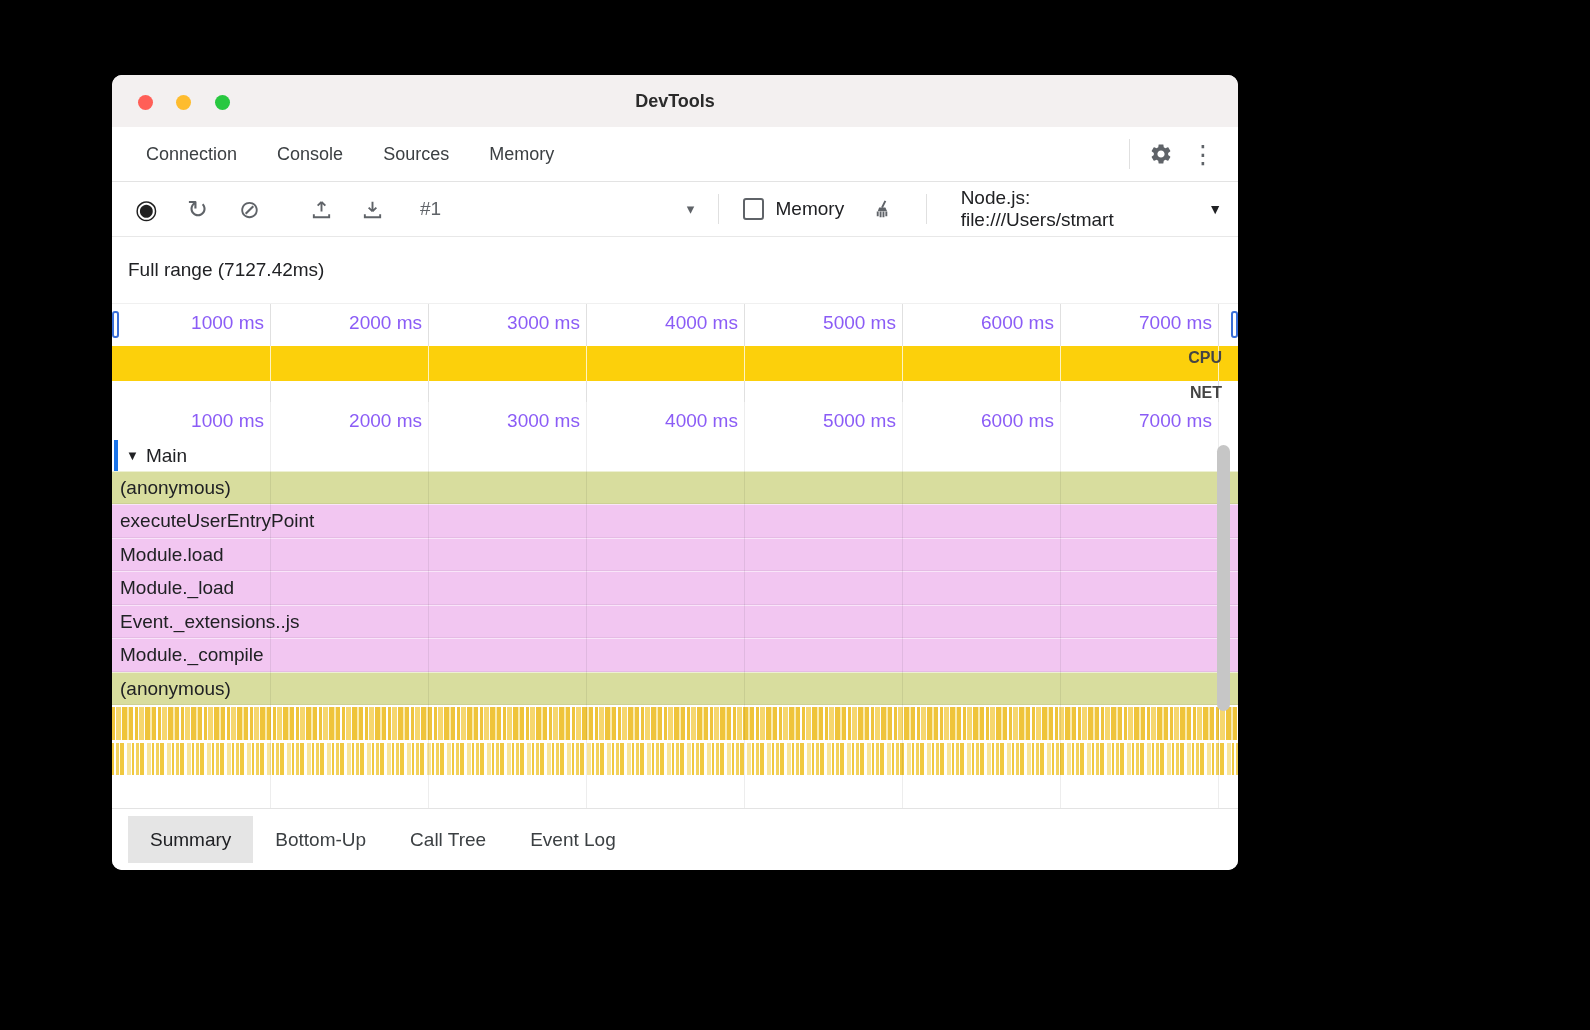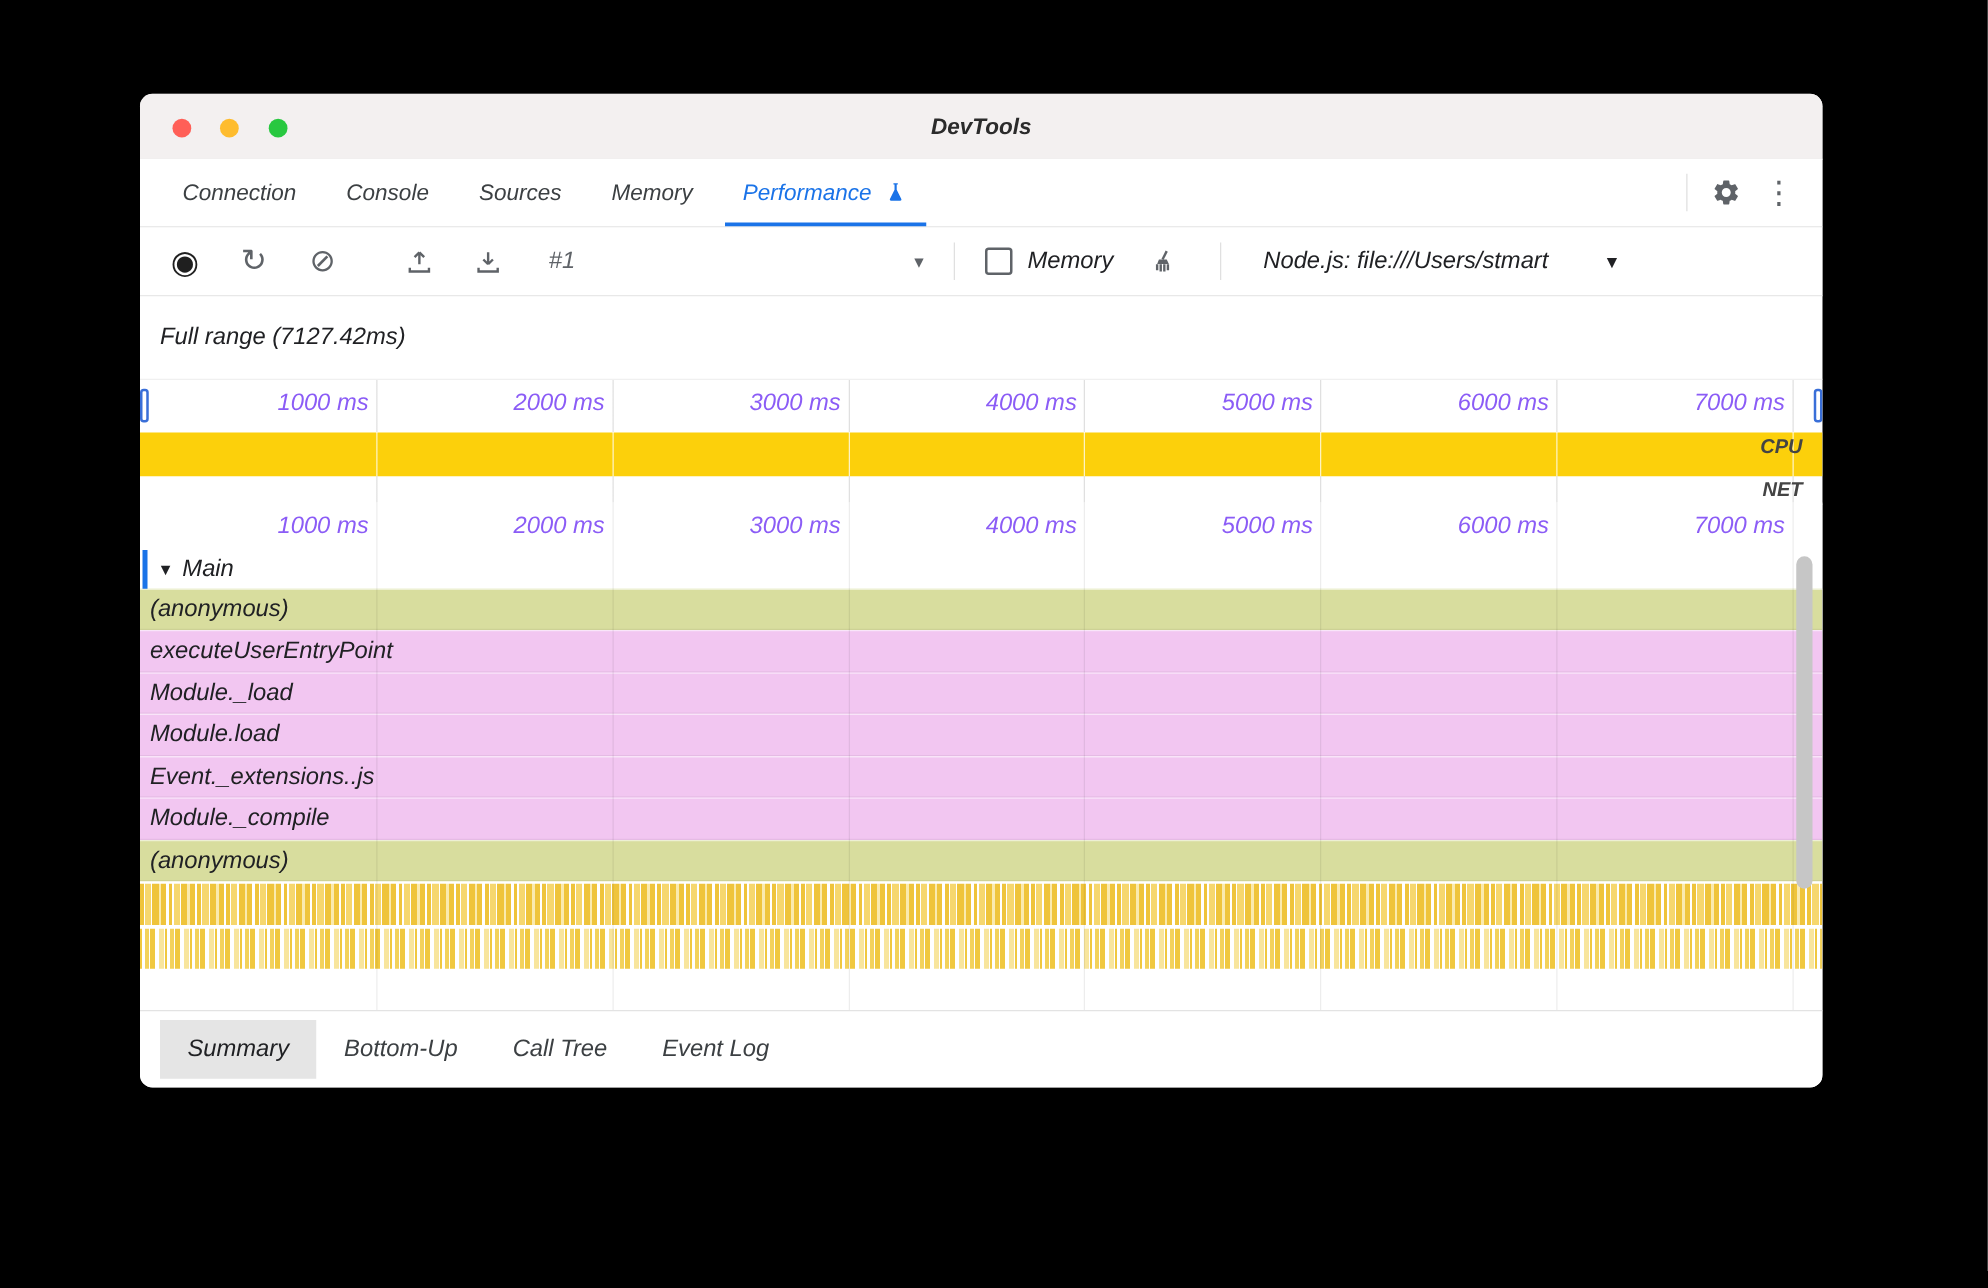--- a/index.html
+++ b/index.html
@@ -1,18 +1,18 @@
 <!DOCTYPE html>
 <html><head>
 <meta charset="utf-8">
 <style>
   html,body{margin:0;padding:0;background:#000;width:1590px;height:1030px;overflow:hidden;
     font-family:"Liberation Sans","DejaVu Sans",sans-serif;-webkit-font-smoothing:antialiased;}
-  .window{position:absolute;left:112px;top:75px;width:1346px;height:795px;background:#fff;
-    border-radius:10px;overflow:hidden;box-shadow:0 25px 70px rgba(0,0,0,.65);font-style:italic;}
+  .window{position:absolute;left:112px;top:75px;width:1126px;height:795px;background:#fff;
+    border-radius:10px;overflow:hidden;box-shadow:0 25px 70px rgba(0,0,0,.65);}
   
   .titlebar{position:absolute;top:0;left:0;right:0;height:52px;background:#f3f0f0;border-bottom:1px solid #d8d5d5;}
   .titlebar .title{position:absolute;left:0;right:0;top:0;height:52px;line-height:52px;text-align:center;
     font-size:18px;font-weight:bold;color:#2b2b2b;}
   .light{position:absolute;top:20px;width:15px;height:15px;border-radius:50%;}
   .light.red{left:26px;background:#ff5f57;}
   .light.yellow{left:64px;background:#febc2e;}
   .light.green{left:103px;background:#28c840;}
   
   .tabbar{position:absolute;top:52px;left:0;right:0;height:55px;background:#fff;border-bottom:1px solid #e3e3e3;
@@ -101,26 +101,20 @@
       </div>
     <div class="tab">
         <span>Console</span>
       </div>
     <div class="tab">
         <span>Sources</span>
       </div>
     <div class="tab">
         <span>Memory</span>
       </div>
-    <div class="tab active">
-      <span>Performance</span>
-      <svg class="flask" viewBox="0 0 24 24">
-        <path d="M10 3h4v1h-1v5l4.2 8.4c.4.9-.2 1.6-1 1.6H7.8c-.8 0-1.4-.7-1-1.6L11 9V4h-1V3z" fill="#1a73e8"></path>
-      </svg>
-    </div>
     <div class="tabbar-right">
       <div class="vdiv"></div>
       <div class="iconbtn">
         <svg viewBox="0 0 24 24">
             <path fill="#5f6368" d="M19.14 12.94c.04-.3.06-.61.06-.94 0-.32-.02-.64-.07-.94l2.03-1.58c.18-.14.23-.41.12-.61l-1.92-3.32c-.12-.22-.37-.29-.59-.22l-2.39.96c-.5-.38-1.03-.7-1.62-.94l-.36-2.54c-.04-.24-.24-.41-.48-.41h-3.84c-.24 0-.43.17-.47.41l-.36 2.54c-.59.24-1.13.57-1.62.94l-2.39-.96c-.22-.08-.47 0-.59.22L2.74 8.87c-.12.21-.08.47.12.61l2.03 1.58c-.05.3-.09.63-.09.94s.02.64.07.94l-2.03 1.58c-.18.14-.23.41-.12.61l1.92 3.32c.12.22.37.29.59.22l2.39-.96c.5.38 1.03.7 1.62.94l.36 2.54c.05.24.24.41.48.41h3.84c.24 0 .44-.17.47-.41l.36-2.54c.59-.24 1.13-.56 1.62-.94l2.39.96c.22.08.47 0 .59-.22l1.92-3.32c.12-.22.07-.47-.12-.61l-2.01-1.58zM12 15.6c-1.98 0-3.6-1.62-3.6-3.6s1.62-3.6 3.6-3.6 3.6 1.62 3.6 3.6-1.62 3.6-3.6 3.6z"></path>
           </svg>
       </div>
       <div class="iconbtn">
         <span>⋮</span>
       </div>
@@ -192,22 +186,22 @@
     <div class="side-label cpu-label">CPU</div>
     <div class="side-label net-label">NET</div>
     <div class="range-handle left"></div>
     <div class="range-handle right"></div>
   </div>
 
   <div class="flame">
     <div class="rows">
       <div class="row olive"><span>(anonymous)</span></div>
       <div class="row pink"><span>executeUserEntryPoint</span></div>
+      <div class="row pink"><span>Module.load</span></div>
       <div class="row pink"><span>Module._load</span></div>
-      <div class="row pink"><span>Module.load</span></div>
       <div class="row pink"><span>Event._extensions..js</span></div>
       <div class="row pink"><span>Module._compile</span></div>
       <div class="row olive"><span>(anonymous)</span></div>
     </div>
     <div class="band band1"></div>
     <div class="band band2"></div>
 
     <div class="fl-grid" style="left:14.031%"></div>
     <div class="fl-grid" style="left:28.062%"></div>
     <div class="fl-grid" style="left:42.093%"></div>

